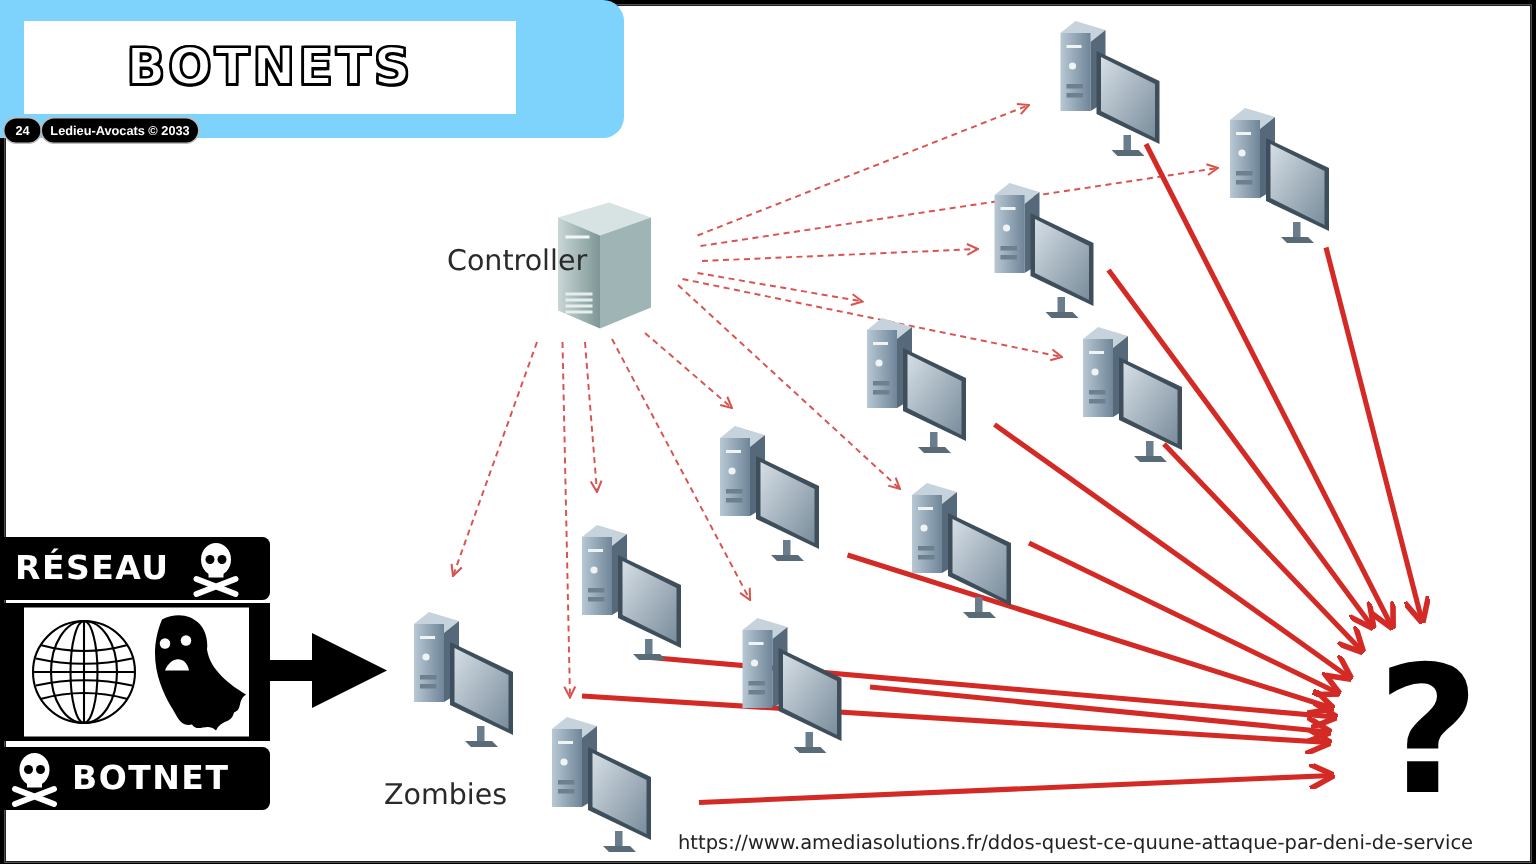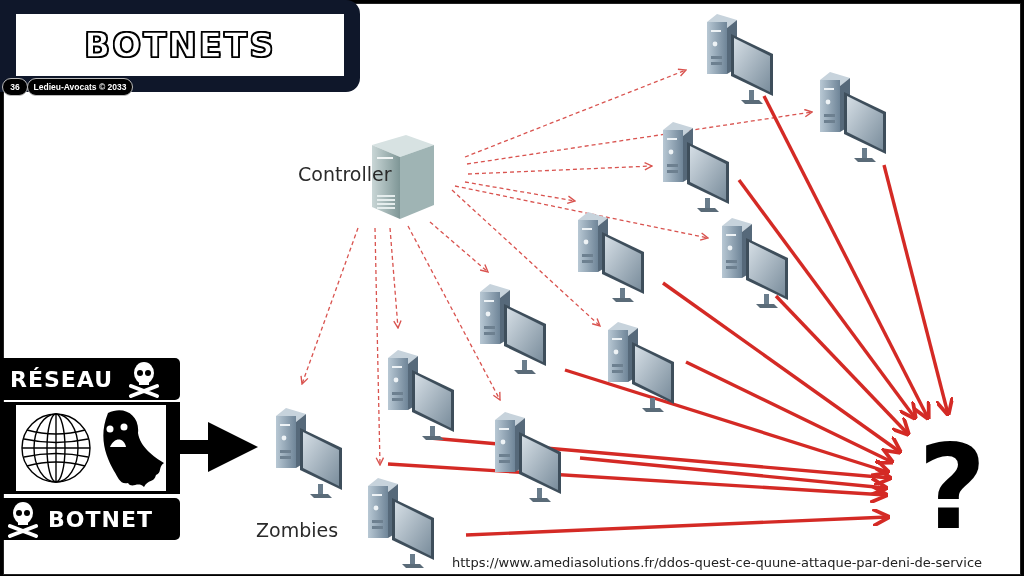--- a/index.html
+++ b/index.html
@@ -1,18 +1,18 @@
 <!DOCTYPE html>
 <html><head>
 <meta charset="utf-8">
 <style>
   html,body{margin:0;padding:0;}
   body{width:1024px;height:576px;overflow:hidden;background:#000;position:relative;font-family:"Liberation Sans",sans-serif;}
   #canvas{position:absolute;left:3px;top:3px;width:1016px;height:570px;background:#fff;border:1px solid #222;}
-  #title-frame{position:absolute;left:0;top:0;width:360px;height:92px;background:#0f172a;border-radius:0 14px 14px 0;}
+  #title-frame{position:absolute;left:0;top:0;width:416px;height:92px;background:#7dd3fc;border-radius:0 14px 14px 0;}
   #title-box{position:absolute;left:16px;top:14px;width:328px;height:62px;background:#fff;display:flex;align-items:center;justify-content:center;}
   #title-text{font-family:"DejaVu Sans",sans-serif;font-weight:900;font-size:34px;letter-spacing:2px;color:#fff;
      -webkit-text-stroke:1.5px #000;text-shadow:0 0 0 #000,1px 1px 0 #000,-1px -1px 0 #000,1px -1px 0 #000,-1px 1px 0 #000;}
   .pill{position:absolute;top:78px;height:16px;border:1px solid #bbb;border-radius:9px;background:#000;color:#fff;font-size:8.5px;line-height:16px;text-align:center;font-family:"Liberation Sans",sans-serif;font-weight:bold;}
   #page-pill{left:2px;width:24px;}
   #credit-pill{left:27px;width:104px;}
   #diagram{position:absolute;left:0;top:0;}
   .label{position:absolute;font-family:"DejaVu Sans",sans-serif;color:#2a2a2a;font-size:19px;}
   #side-panel{position:absolute;left:0;top:358px;width:180px;height:236px;}
   .side-bar{position:absolute;left:0;width:180px;height:42px;background:#000;border-radius:0 5px 5px 0;display:flex;align-items:center;}
@@ -115,21 +115,21 @@
       <use href="#pc" transform="translate(276,408)"></use>
       <use href="#pc" transform="translate(368,478)"></use>
     </g>
 </svg>
 
 <div id="title-frame">
   <div id="title-box">
     <span id="title-text">BOTNETS</span>
   </div>
 </div>
-<div class="pill" id="page-pill">36</div>
+<div class="pill" id="page-pill">24</div>
 <div class="pill" id="credit-pill">Ledieu-Avocats © 2033</div>
 
 <div class="label" style="left:262px;top:163px;margin-left:36px;">Controller</div>
 <div class="label" style="left:256px;top:519px;">Zombies</div>
 <div id="qmark">?</div>
 
 <div id="side-panel">
   <div class="side-bar" style="top:0;">
     <span class="side-text" style="margin-left:10px;">RÉSEAU</span>
     <svg width="34" height="38" viewBox="0 0 34 38" style="margin-left:14px;">

